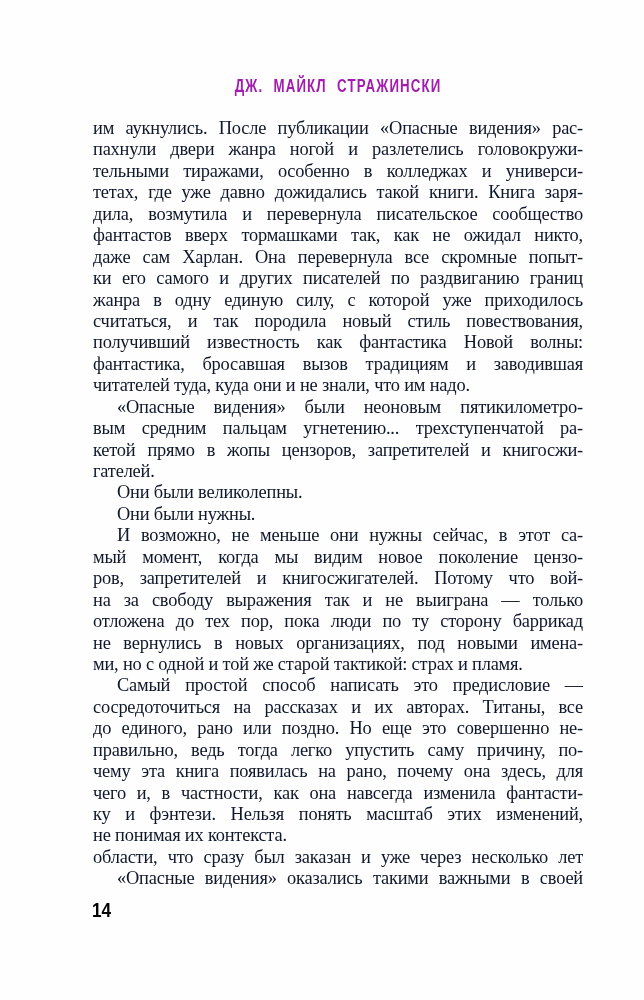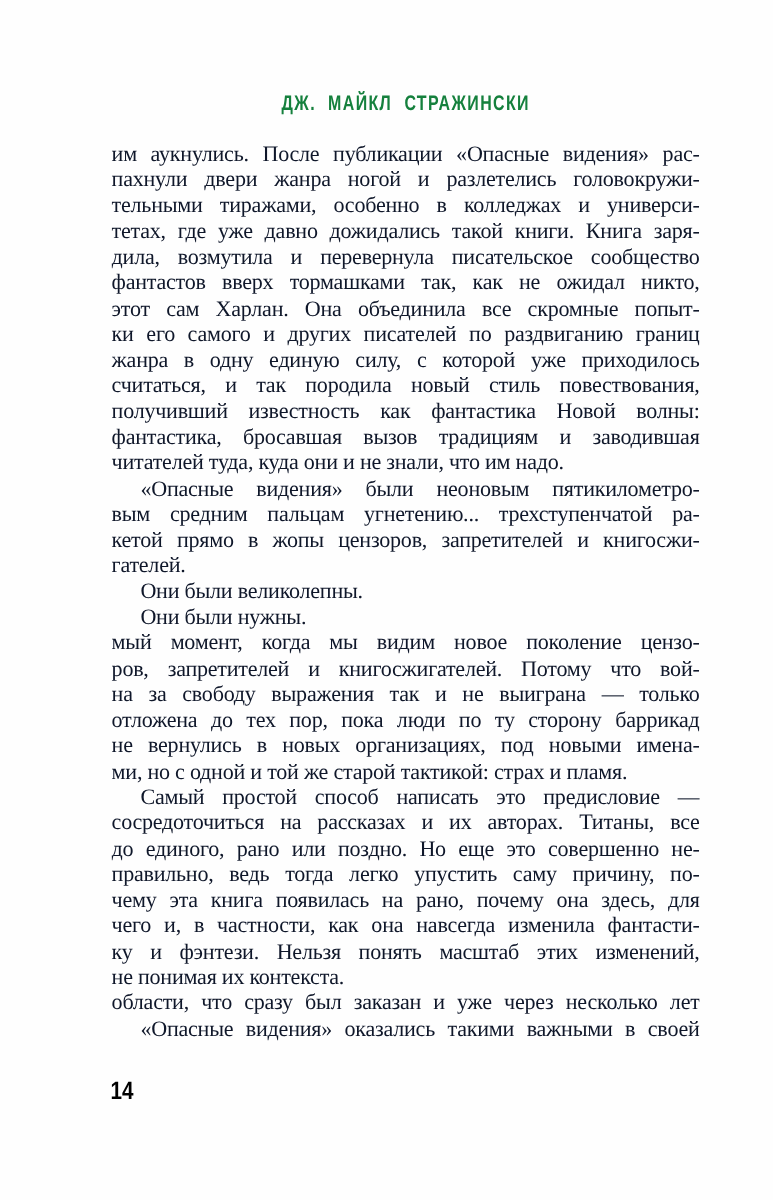--- a/index.html
+++ b/index.html
@@ -14,21 +14,21 @@
     width: 644px;
     height: 1000px;
     background: #fefefe;
   }
   .running-head {
     position: absolute;
     left: 93px;
     top: 76px;
     width: 490px;
     text-align: center;
-    color: #15803d;
+    color: #a21caf;
   }
   .running-head-inner {
     display: inline-block;
     font-family: "Liberation Sans", sans-serif;
     font-weight: 700;
     font-size: 17.5px;
     letter-spacing: 1.5px;
     word-spacing: 7px;
     transform: scaleX(0.76);
     transform-origin: center;
@@ -84,33 +84,34 @@
     <span class="running-head-inner">ДЖ. МАЙКЛ СТРАЖИНСКИ</span>
   </div>
 
   <div class="text-block">
     <div class="line">им аукнулись. После публикации «Опасные видения» рас-</div>
     <div class="line">пахнули двери жанра ногой и разлетелись головокружи-</div>
     <div class="line">тельными тиражами, особенно в колледжах и универси-</div>
     <div class="line">тетах, где уже давно дожидались такой книги. Книга заря-</div>
     <div class="line">дила, возмутила и перевернула писательское сообщество</div>
     <div class="line">фантастов вверх тормашками так, как не ожидал никто,</div>
-    <div class="line">этот сам Харлан. Она объединила все скромные попыт-</div>
+    <div class="line">даже сам Харлан. Она перевернула все скромные попыт-</div>
     <div class="line">ки его самого и других писателей по раздвиганию границ</div>
     <div class="line">жанра в одну единую силу, с которой уже приходилось</div>
     <div class="line">считаться, и так породила новый стиль повествования,</div>
     <div class="line">получивший известность как фантастика Новой волны:</div>
     <div class="line">фантастика, бросавшая вызов традициям и заводившая</div>
     <div class="line pe">читателей туда, куда они и не знали, что им надо.</div>
     <div class="line in">«Опасные видения» были неоновым пятикилометро-</div>
     <div class="line">вым средним пальцам угнетению... трехступенчатой ра-</div>
     <div class="line">кетой прямо в жопы цензоров, запретителей и книгосжи-</div>
     <div class="line pe">гателей.</div>
     <div class="line in pe">Они были великолепны.</div>
     <div class="line in pe">Они были нужны.</div>
+    <div class="line in">И возможно, не меньше они нужны сейчас, в этот са-</div>
     <div class="line">мый момент, когда мы видим новое поколение цензо-</div>
     <div class="line">ров, запретителей и книгосжигателей. Потому что вой-</div>
     <div class="line">на за свободу выражения так и не выиграна — только</div>
     <div class="line">отложена до тех пор, пока люди по ту сторону баррикад</div>
     <div class="line">не вернулись в новых организациях, под новыми имена-</div>
     <div class="line pe">ми, но с одной и той же старой тактикой: страх и пламя.</div>
     <div class="line in">Самый простой способ написать это предисловие —</div>
     <div class="line">сосредоточиться на рассказах и их авторах. Титаны, все</div>
     <div class="line">до единого, рано или поздно. Но еще это совершенно не-</div>
     <div class="line">правильно, ведь тогда легко упустить саму причину, по-</div>

